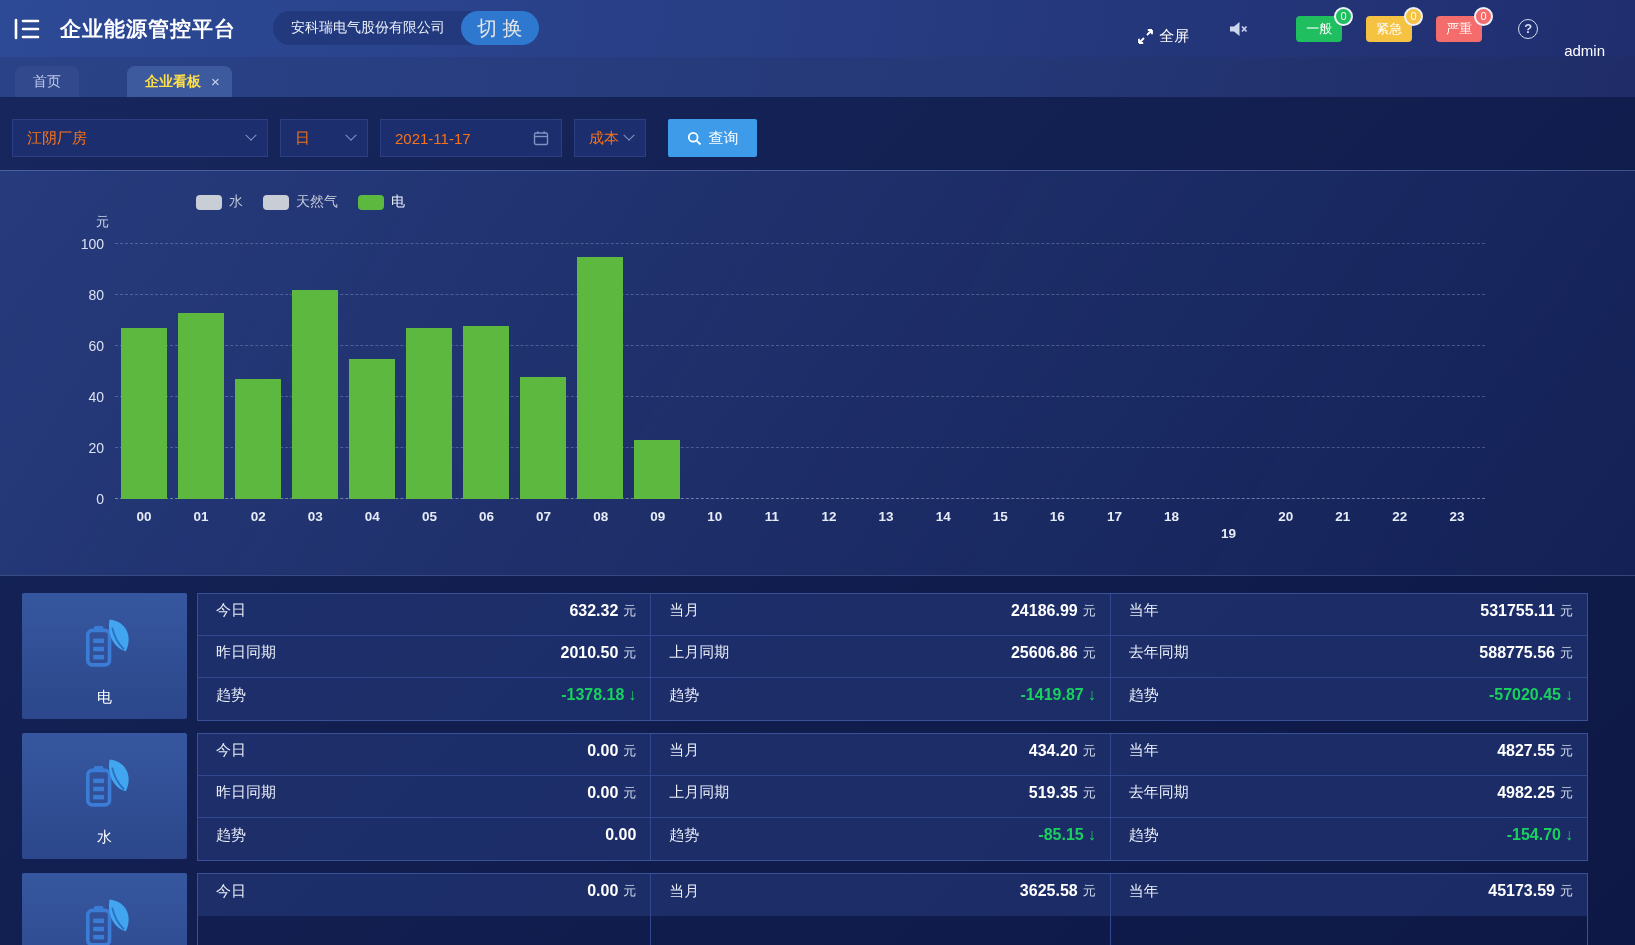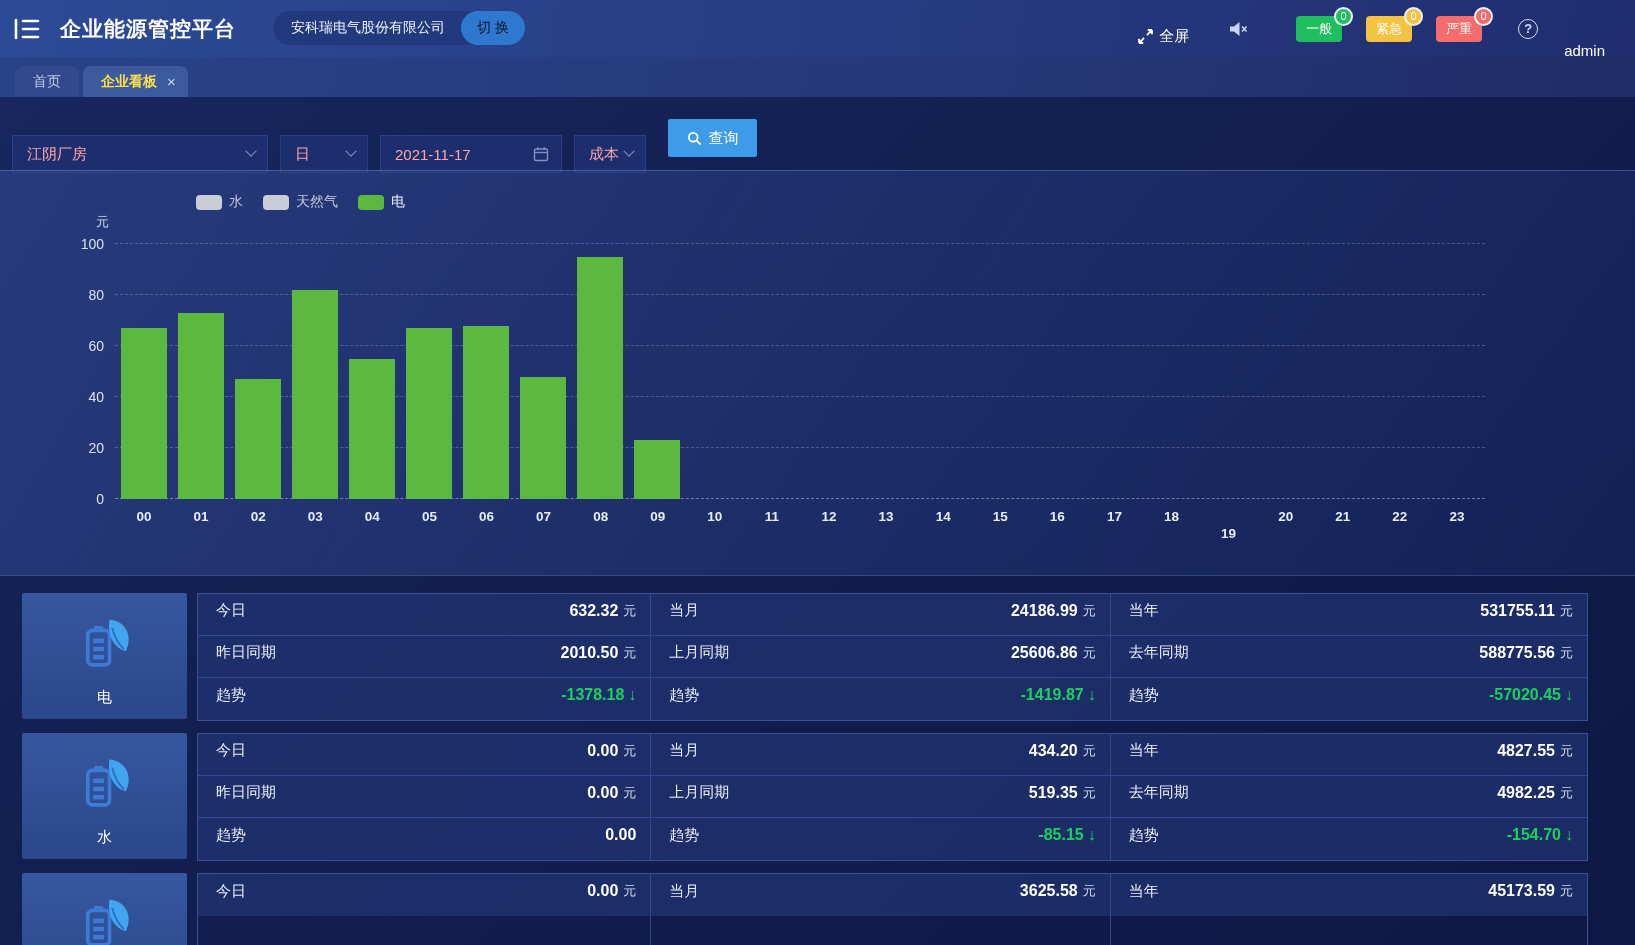--- a/index.html
+++ b/index.html
@@ -13,50 +13,50 @@
     position:absolute; top:0; left:0; right:0; height:57px;
     background:linear-gradient(100deg,#2d4a96 0%,#283e85 45%,#202e6f 100%);
     display:flex; align-items:center;
   }
   .menu-toggle { margin-left:14px; cursor:pointer; display:flex; align-items:center; }
   .app-title { margin-left:20px; font-size:21px; font-weight:bold; letter-spacing:1px; color:#fff; }
   .company { position:absolute; left:273px; top:11px; height:34px; background:#22397d;
     border-radius:17px; display:flex; align-items:center; padding-left:18px; }
   .company-name { font-size:14px; color:#eaf0fb; }
   .switch-btn { margin-left:16px; height:34px; min-width:64px; padding:0 16px; border-radius:17px;
-    background:#2e79cf; color:#0f172a; font-size:14px; display:flex; align-items:center; justify-content:center; cursor:pointer; }
+    background:#2e79cf; color:#e5e5e5; font-size:20px; display:flex; align-items:center; justify-content:center; cursor:pointer; }
   .header-right { position:absolute; right:0; top:0; height:57px; display:flex; align-items:center; padding-right:30px; }
   .fullscreen { display:flex; align-items:center; gap:5px; font-size:15px; color:#fff; cursor:pointer; margin-right:40px;margin-top:16px; }
   .mute { margin-right:48px; cursor:pointer; display:flex; align-items:center; }
   .alarm { position:relative; height:26px; min-width:46px; padding:0 8px; border-radius:4px;
     display:flex; align-items:center; justify-content:center; font-size:13px; color:#fff; cursor:pointer; margin-right:24px; }
   .alarm .badge { position:absolute; top:-9px; right:-11px; min-width:19px; height:19px; border-radius:10px;
     border:2px solid #edf1fa; font-size:11px; line-height:15px; text-align:center; padding:0 3px; color:#fff; }
   .alarm.red { margin-right:36px; }
   .help-icon { width:20px; height:20px; border-radius:50%; border:1.6px solid #d3ddf2; color:#d3ddf2;
     font-size:13px; font-weight:bold; display:flex; align-items:center; justify-content:center; margin-right:26px; cursor:pointer; }
   .help-icon::after { content:"?"; }
   .username { font-size:15px; color:#fff; cursor:pointer;margin-top:44px; }
   
   .tabbar { position:absolute; top:57px; left:0; right:0; height:40px;
     background:linear-gradient(100deg,#2a4388 0%,#253877 60%,#1f2c67 100%);
-    display:flex; align-items:flex-end; padding-left:15px; }
+    display:flex; align-items:flex-end; padding-left:15px;gap:44px; }
   .tab { height:31px; margin-right:4px; border-radius:8px 8px 0 0; padding:0 18px;
     display:inline-flex; align-items:center; font-size:14px; cursor:pointer; }
   .tab.inactive { background:#32498d; color:#bdcaea; }
   .tab.active { background:#3e5a9e; color:#fde047; font-weight:bold; padding-right:12px; }
   .tab-close { margin-left:10px; color:#cdd7ee; font-weight:normal; font-size:15px; cursor:pointer; }
   .tab-close::after { content:"×"; }
   
   .main { position:absolute; top:97px; left:0; right:0; bottom:0; overflow:hidden;
     background:linear-gradient(135deg,#1c2f6e 0%,#17265f 40%,#101d50 100%); }
   
   .filterbar { position:absolute; top:0; left:0; right:0; height:73px; background:rgba(9,17,52,0.28); }
   .fbox { position:absolute; top:22px; height:38px; background:#1c2e6d; border:1px solid #2b3f82;
-    display:flex; align-items:center; color:#fca5a5; font-size:15px; padding:0 12px 0 14px; cursor:pointer;margin-top:16px; }
+    display:flex; align-items:center; color:#f97316; font-size:15px; padding:0 12px 0 14px; cursor:pointer; }
   .chev { margin-left:auto; width:8px; height:8px; border-right:1.6px solid #8093c5; border-bottom:1.6px solid #8093c5;
     transform:rotate(45deg) translate(-2px,-2px); }
   .qbtn { position:absolute; left:668px; top:22px; width:89px; height:38px; background:#3d9be9; border:none;
     color:#fff; font-size:15px; display:flex; align-items:center; justify-content:center; gap:7px; cursor:pointer; border-radius:2px; }
   
   .chart-section { position:absolute; top:73px; left:0; right:0; height:405px;
     border-top:1px solid rgba(130,155,220,0.4);
     background:linear-gradient(120deg,rgba(64,88,160,0.30),rgba(30,45,100,0.12)); }
   .legend { position:absolute; left:196px; top:22px; display:flex; gap:20px; align-items:center; }
   .legend-item { display:flex; align-items:center; gap:7px; font-size:14px; cursor:pointer; }

